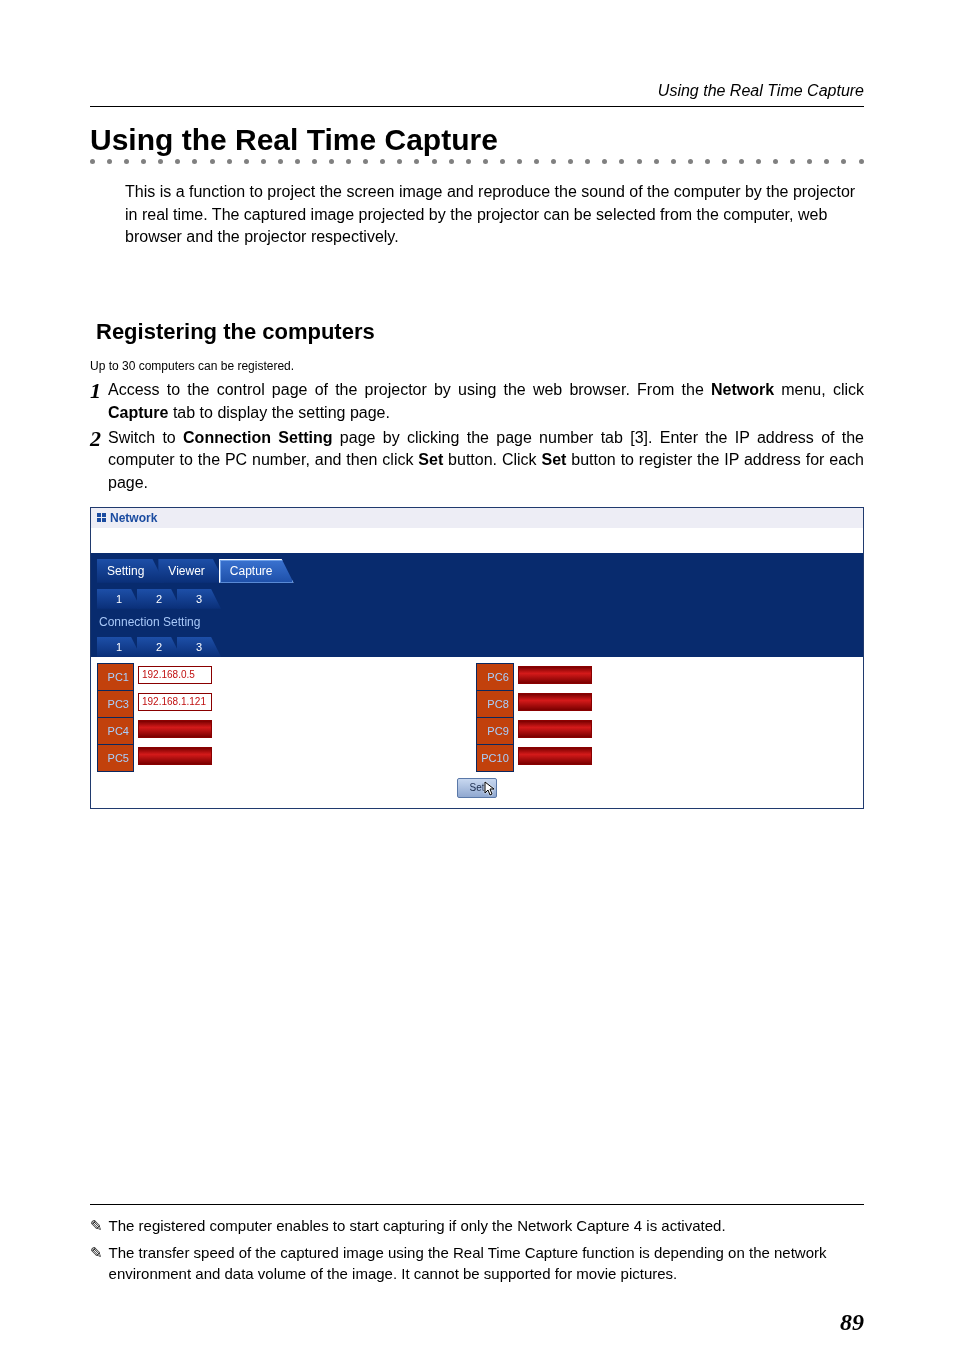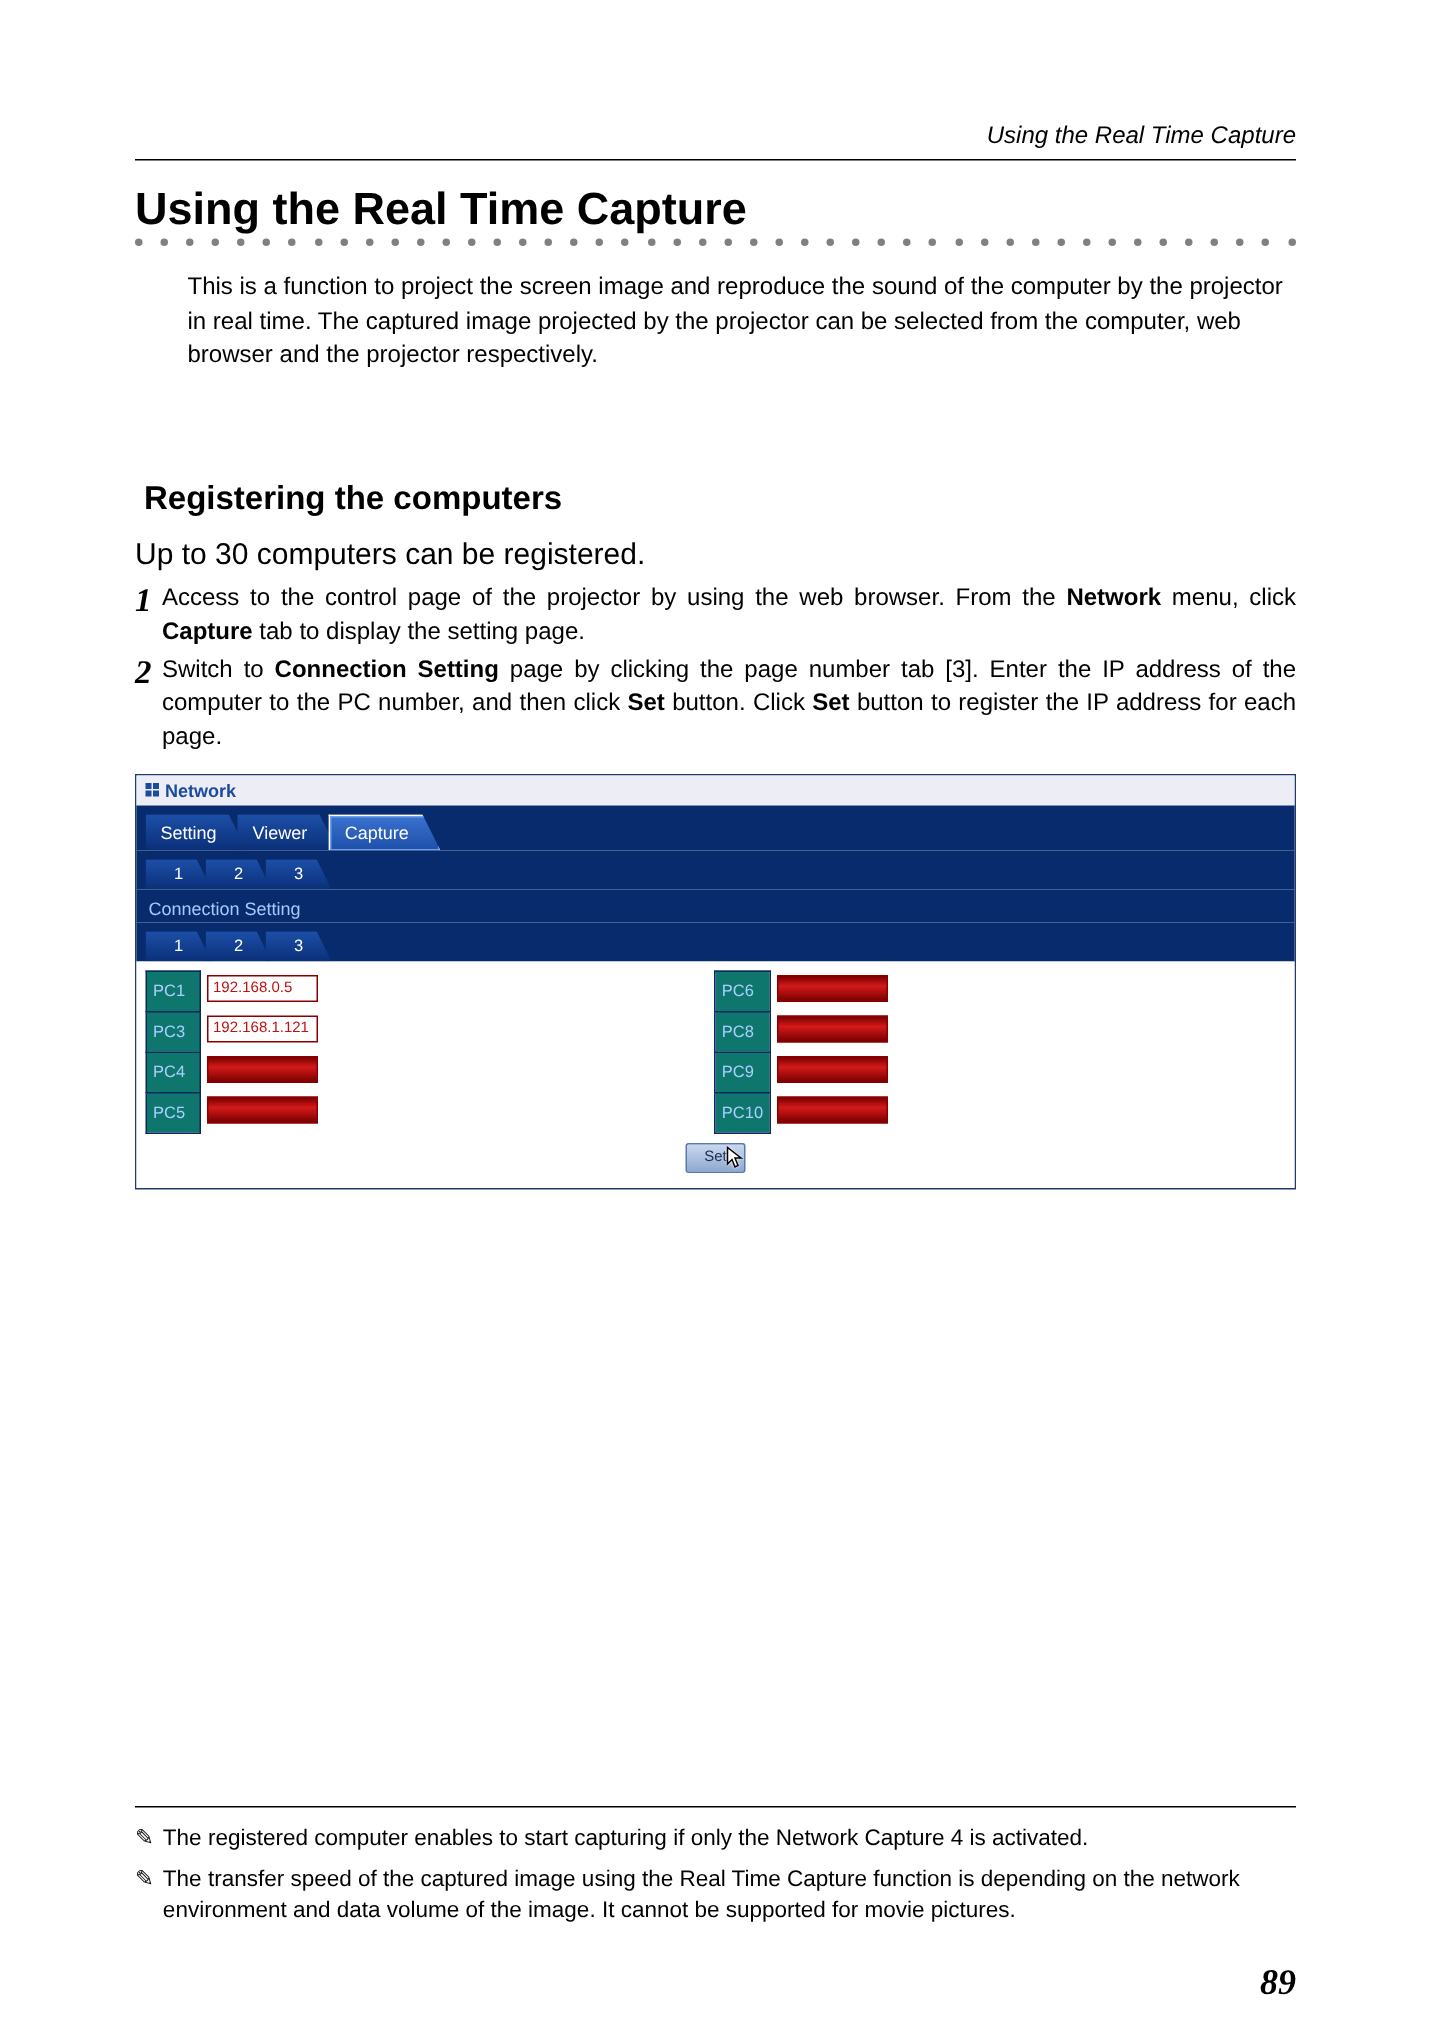--- a/index.html
+++ b/index.html
@@ -49,21 +49,21 @@
     }
     .left { flex: 1 1 auto; }
     .right { flex: 0 0 294px; }
     .h2 {
       font-size: 22px;
       font-weight: 700;
       margin-bottom: 14px;
       padding-left: 6px;
     }
     .body-line {
-      font-size: 20px;
+      font-size: 12px;
       margin-bottom: 6px;
     }
     .step {
       display: flex;
       align-items: flex-start;
       font-size: 16px;
       line-height: 1.42;
       text-align: justify;
       margin-bottom: 2px;
     }
@@ -101,20 +101,21 @@
       gap: 1px;
     }
     .fig-dots i { background: #1a4ba0; width: 4px; height: 4px; display:block; }
     .tabrow {
       display: flex;
       background: #082b6e;
       padding: 6px 6px 0 6px;
       gap: 0;
       height: 30px;
       align-items: flex-end;
+      margin-top: 25px;
     }
     .tab {
       position: relative;
       height: 24px;
       color: #fff;
       font-size: 12px;
       display: flex;
       align-items: center;
       justify-content: center;
       padding: 0 20px 0 10px;
@@ -156,24 +157,24 @@
     }
     .pc-grid {
       width: 100%;
       border-collapse: collapse;
     }
     .pc-grid td {
       padding: 3px 4px;
       vertical-align: middle;
     }
     .pc-label {
-      background: #0f766e;
+      background: #c2410c;
       color: #a8d0ff;
       font-size: 11px;
-      text-align: left;
+      text-align: right;
       width: 36px;
       border: 1px solid #0a2860;
     }
     .pc-input {
       width: 74px; height: 18px;
       background: #fff;
       border: 1px solid #8a0000;
       display: inline-block;
       color: #c01010;
       font-size: 10px;

